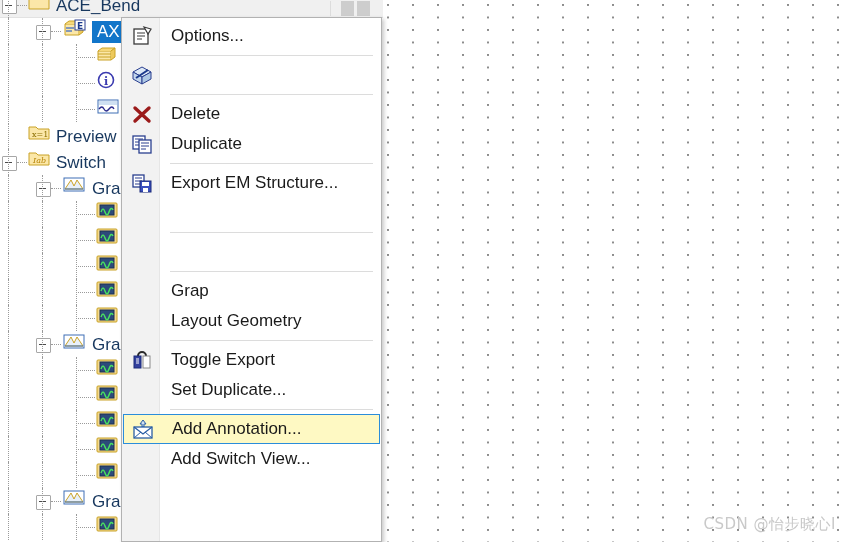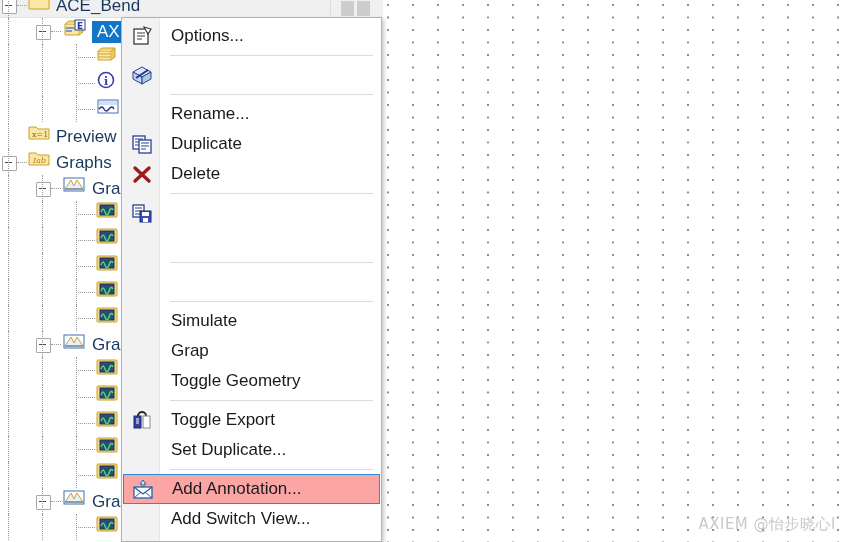--- a/index.html
+++ b/index.html
@@ -91,33 +91,33 @@
   }
   .mi .mi-ico{
     width:37px;min-width:37px;height:30px;position:relative;
     display:flex;align-items:center;justify-content:center;
   }
   .mi .mi-lbl{
     font-size:17px;color:#1a1a1a;padding-left:11px;white-space:nowrap;
     font-family:"Liberation Sans","DejaVu Sans",sans-serif;
   }
   .mi.hl{
-    background:#fca5a5;border:1px solid #2a8ddb;margin:0 1px;
+    background:#fef9c3;border:1px solid #2a8ddb;margin:0 1px;
   }
   .sep{
     height:1px;background:#dcdcdc;margin:4px 8px 4px 48px;
   }
   .acc{text-decoration:underline;}
 </style>
 </head>
 <body>
 
 <div id="canvas">
   <div id="canvas-left-edge"></div>
-  <div class="watermark">AXIEM @怡步晓心I</div>
+  <div class="watermark">CSDN @怡步晓心I</div>
 </div>
 
 <div id="tree-panel">
 
   <div id="tree-scroll-top">
     <div id="tree-scroll-track"></div>
     <div id="tree-scroll-thumb"></div>
     <div id="tree-scroll-thumb2"></div>
   </div>
 
@@ -176,21 +176,21 @@
       <div class="trow" style="left:28px;top:122.5px;"><span class="ico"><svg width="22" height="18" viewBox="0 0 22 18" xmlns="http://www.w3.org/2000/svg">
             <path d="M1 4 H8 L10 6 H21 V16 H1 Z" fill="#fbe7a8" stroke="#c9a227" stroke-width="1"></path>
             <text x="4" y="14" font-size="8" font-family="DejaVu Serif, serif" fill="#8a6d00">x=1</text>
           </svg></span><span class="lbl">Preview E</span></div>
       <div class="expander" style="left:2px;top:155.60000000000002px;"></div>
       <div class="hguide" style="left:17px;top:161.60000000000002px;width:10px;"></div>
       <div class="vguide" style="left:8px;top:148.60000000000002px;height:26.1px;"></div>
       <div class="trow" style="left:28px;top:148.60000000000002px;"><span class="ico"><svg width="22" height="18" viewBox="0 0 22 18" xmlns="http://www.w3.org/2000/svg">
             <path d="M1 4 H8 L10 6 H21 V16 H1 Z" fill="#fbe7a8" stroke="#c9a227" stroke-width="1"></path>
             <text x="5" y="14" font-size="8" font-family="DejaVu Serif, serif" font-style="italic" fill="#b8860b">Iab</text>
-          </svg></span><span class="lbl">Graphs</span></div>
+          </svg></span><span class="lbl">Switch</span></div>
       <div class="expander" style="left:36px;top:181.70000000000002px;"></div>
       <div class="hguide" style="left:51px;top:187.70000000000002px;width:10px;"></div>
       <div class="vguide" style="left:8px;top:174.70000000000002px;height:26.1px;"></div>
       <div class="vguide" style="left:42px;top:174.70000000000002px;height:26.1px;"></div>
       <div class="vguide" style="left:8px;top:174.70000000000002px;height:26.1px;"></div>
       <div class="trow" style="left:62px;top:174.70000000000002px;"><span class="ico"><svg width="24" height="18" viewBox="0 0 24 18" xmlns="http://www.w3.org/2000/svg">
             <rect x="2" y="3" width="20" height="13" fill="#ffffff" stroke="#3f6fb5"></rect>
             <path d="M3 14 L9 5 L12 11 L15 5 L21 14 Z" fill="#e8f0fa" stroke="#c9a227"></path>
             <path d="M3 14 H21" stroke="#3f6fb5"></path>
           </svg></span><span class="lbl">Grap</span></div>
@@ -346,73 +346,66 @@
           <svg width="24" height="22" viewBox="0 0 24 22" xmlns="http://www.w3.org/2000/svg">
             <path d="M3 8 L12 3 L21 8 L12 13 Z" fill="#dce8f6" stroke="#2a3f8f"></path>
             <path d="M3 8 V15 L12 20 V13 Z" fill="#c3d6ec" stroke="#2a3f8f"></path>
             <path d="M21 8 V15 L12 20 V13 Z" fill="#aec8e4" stroke="#2a3f8f"></path>
             <path d="M6 14 L18 6" stroke="#1b3a8c" stroke-width="2"></path>
           </svg>
         </span>
       </div>
       <div class="sep"></div>
       <div class="mi">
-        <span class="mi-ico"></span>
-        <span class="mi-lbl">Rename...</span>
+        <span class="mi-ico">
+          <svg width="22" height="20" viewBox="0 0 22 20" xmlns="http://www.w3.org/2000/svg">
+            <path d="M4 4 L18 17 M18 4 L4 17" stroke="#9b1b1b" stroke-width="3.4" stroke-linecap="round"></path>
+          </svg>
+        </span>
+        <span class="mi-lbl">Delete</span>
       </div>
       <div class="mi">
         <span class="mi-ico">
           <svg width="22" height="20" viewBox="0 0 22 20" xmlns="http://www.w3.org/2000/svg">
             <rect x="2" y="2" width="12" height="13" fill="#ffffff" stroke="#2a3f8f" stroke-width="1.3"></rect>
             <path d="M4 5 H12 M4 8 H12 M4 11 H9" stroke="#2a3f8f"></path>
             <rect x="8" y="6" width="12" height="13" fill="#ffffff" stroke="#2a3f8f" stroke-width="1.3"></rect>
             <path d="M10 9 H18 M10 12 H18 M10 15 H15" stroke="#2a3f8f"></path>
           </svg>
         </span>
         <span class="mi-lbl">Duplicate</span>
-      </div>
-      <div class="mi">
-        <span class="mi-ico">
-          <svg width="22" height="20" viewBox="0 0 22 20" xmlns="http://www.w3.org/2000/svg">
-            <path d="M4 4 L18 17 M18 4 L4 17" stroke="#9b1b1b" stroke-width="3.4" stroke-linecap="round"></path>
-          </svg>
-        </span>
-        <span class="mi-lbl">Delete</span>
       </div>
       <div class="sep"></div>
       <div class="mi">
         <span class="mi-ico">
           <svg width="22" height="20" viewBox="0 0 22 20" xmlns="http://www.w3.org/2000/svg">
             <rect x="2" y="2" width="11" height="12" fill="#ffffff" stroke="#2a3f8f" stroke-width="1.3"></rect>
             <path d="M4 5 H11 M4 8 H11 M4 11 H9" stroke="#2a3f8f"></path>
             <rect x="9" y="8" width="11" height="11" fill="#3a4fbf" stroke="#1b2a7a"></rect>
             <rect x="11" y="9" width="7" height="4" fill="#ffffff"></rect>
             <rect x="12" y="15" width="5" height="4" fill="#ffffff"></rect>
           </svg>
         </span>
-      </div>
-      <div class="mi">
-        <span class="mi-ico"></span>
-      </div>
-      <div class="sep"></div>
-      <div class="mi">
-        <span class="mi-ico"></span>
-      </div>
-      <div class="sep"></div>
-      <div class="mi">
-        <span class="mi-ico"></span>
-        <span class="mi-lbl">Simulate</span>
-      </div>
+        <span class="mi-lbl">Export EM Structure...</span>
+      </div>
+      <div class="mi">
+        <span class="mi-ico"></span>
+      </div>
+      <div class="sep"></div>
+      <div class="mi">
+        <span class="mi-ico"></span>
+      </div>
+      <div class="sep"></div>
       <div class="mi">
         <span class="mi-ico"></span>
         <span class="mi-lbl">Grap</span>
       </div>
       <div class="mi">
         <span class="mi-ico"></span>
-        <span class="mi-lbl">Toggle Geometry</span>
+        <span class="mi-lbl">Layout Geometry</span>
       </div>
       <div class="sep"></div>
       <div class="mi">
         <span class="mi-ico">
           <svg width="22" height="20" viewBox="0 0 22 20" xmlns="http://www.w3.org/2000/svg">
             <path d="M7 6 a4 4 0 0 1 8 0" fill="none" stroke="#2a2a2a" stroke-width="2"></path>
             <rect x="3" y="6" width="7" height="12" fill="#33409e" stroke="#1b2a7a"></rect>
             <path d="M5 9 H8 M5 11 H8 M5 13 H8" stroke="#ffffff" stroke-width="1"></path>
             <rect x="12" y="6" width="7" height="12" fill="#ffffff" stroke="#8a8a8a"></rect>
           </svg>

